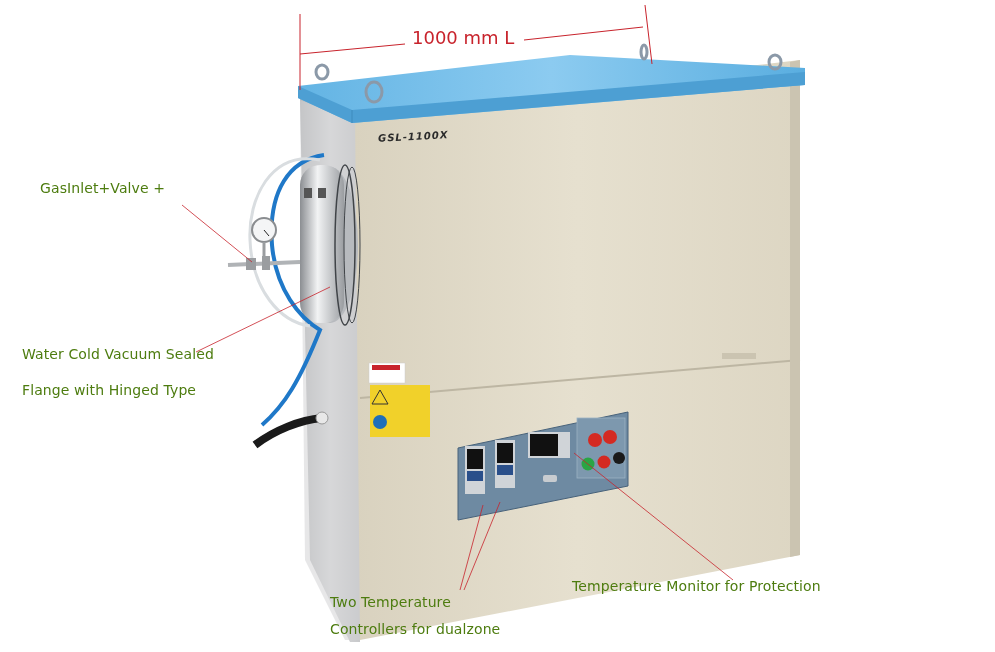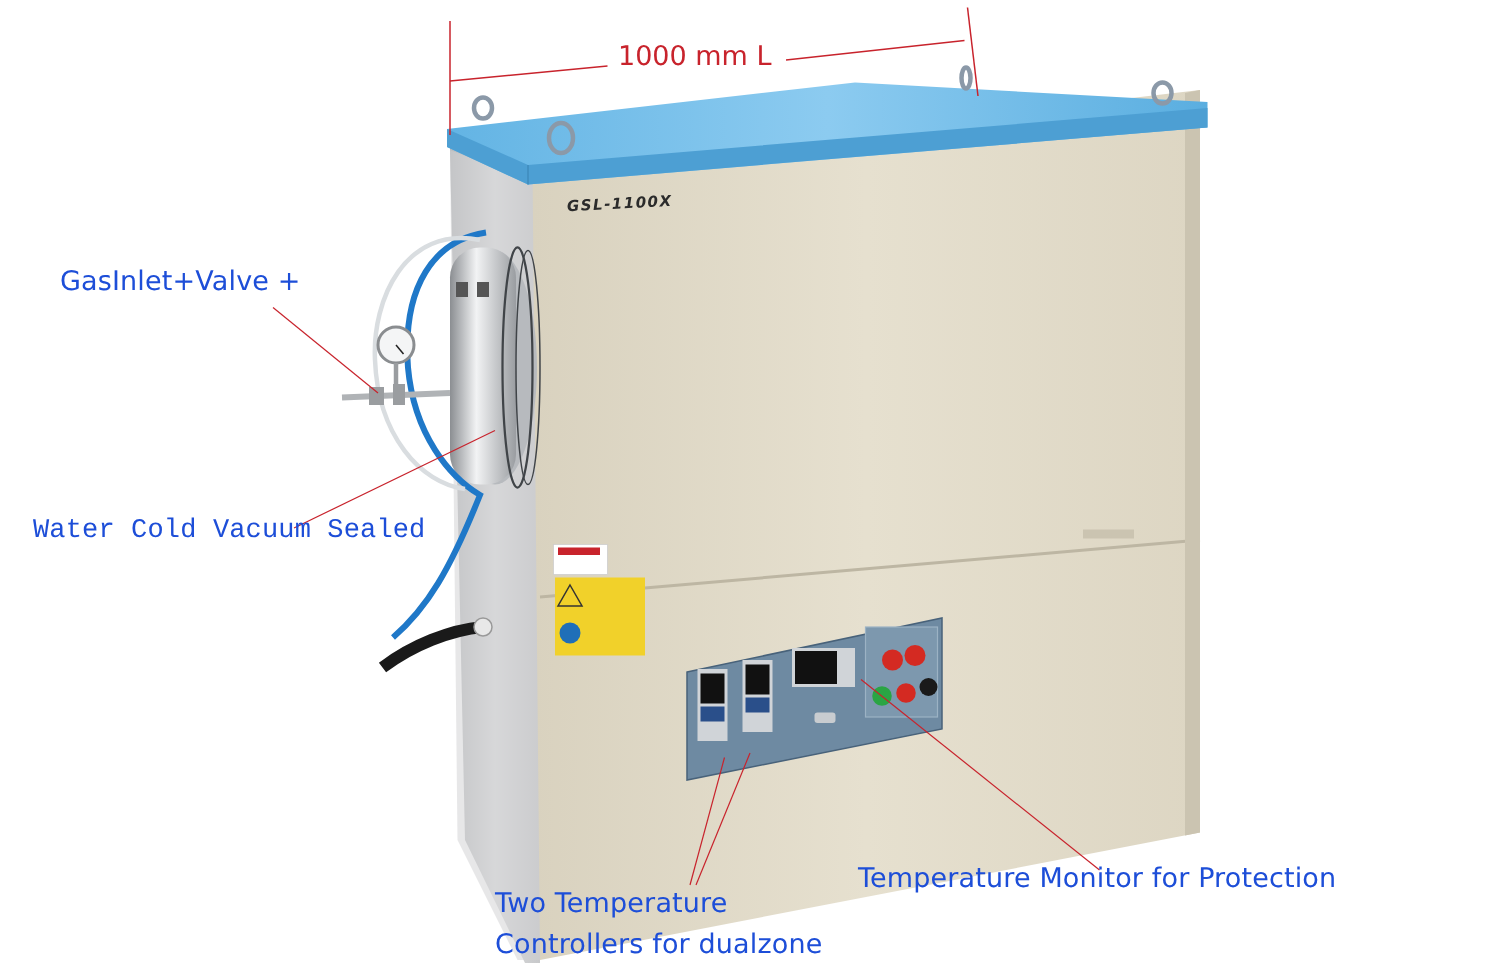--- a/index.html
+++ b/index.html
@@ -1,19 +1,19 @@
 <!DOCTYPE html>
 <html><head>
 <meta charset="utf-8">
 <style>
   html,body{margin:0;padding:0;background:#ffffff;}
   body{width:995px;height:652px;position:relative;overflow:hidden;font-family:"DejaVu Sans","Liberation Sans",sans-serif;}
   .stage{position:absolute;left:0;top:0;width:995px;height:652px;}
   svg.scene{position:absolute;left:0;top:0;}
-  .label{position:absolute;color:#1d4ed8;font-size:18px;line-height:32px;white-space:nowrap;letter-spacing:0.1px;}
+  .label{position:absolute;color:#4d7c0f;font-size:14px;line-height:32px;white-space:nowrap;letter-spacing:0.1px;}
   .label span{display:block;}
   .dim-label{position:absolute;left:410px;top:26px;color:#c8232c;font-size:18px;line-height:24px;background:#ffffff;padding:0 2px;}
   .model-label{position:absolute;left:378px;top:131px;font-size:10px;font-weight:bold;font-style:italic;color:#2b2b2b;letter-spacing:1px;transform:rotate(-3deg);}
 </style>
 </head>
 <body>
 
 <div class="stage">
   <svg class="scene" width="995" height="652" viewBox="0 0 995 652">
     <defs>
@@ -148,22 +148,23 @@
     </g>
   </svg>
 
   <div class="dim-label">1000 mm L</div>
   <div class="model-label">GSL-1100X</div>
 
   <div class="label" style="left:40px;top:172px;">
     <span>GasInlet+Valve +</span>
   </div>
 
-  <div class="label" style="left:22px;top:336px;line-height:36px;font-family:Liberation Mono, monospace;">
+  <div class="label" style="left:22px;top:336px;line-height:36px;">
     <span>Water Cold Vacuum Sealed</span>
+    <span>Flange with Hinged Type</span>
   </div>
 
   <div class="label" style="left:572px;top:570px;">
     <span>Temperature Monitor for Protection</span>
   </div>
 
   <div class="label" style="left:330px;top:589px;line-height:27px;">
     <span>Two Temperature</span>
     <span>Controllers for dualzone</span>
   </div>

